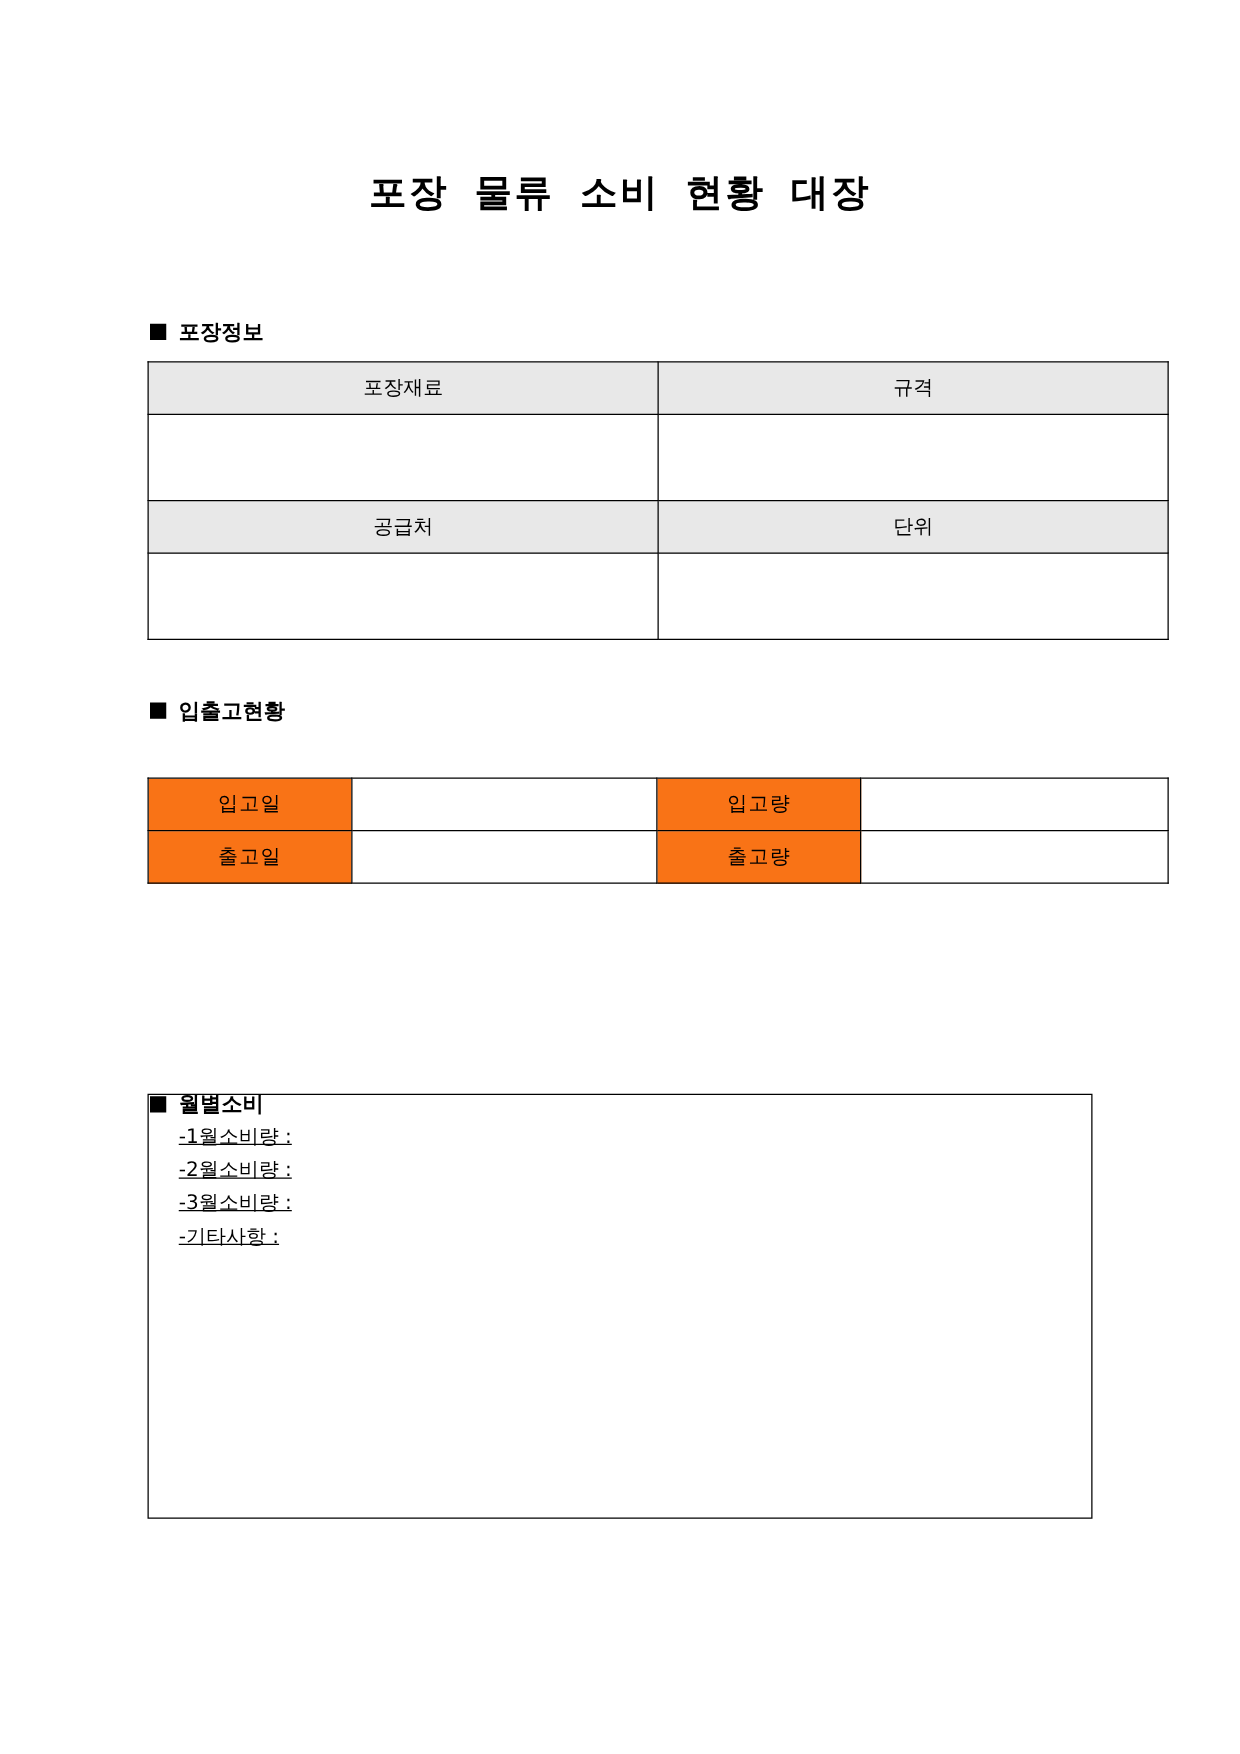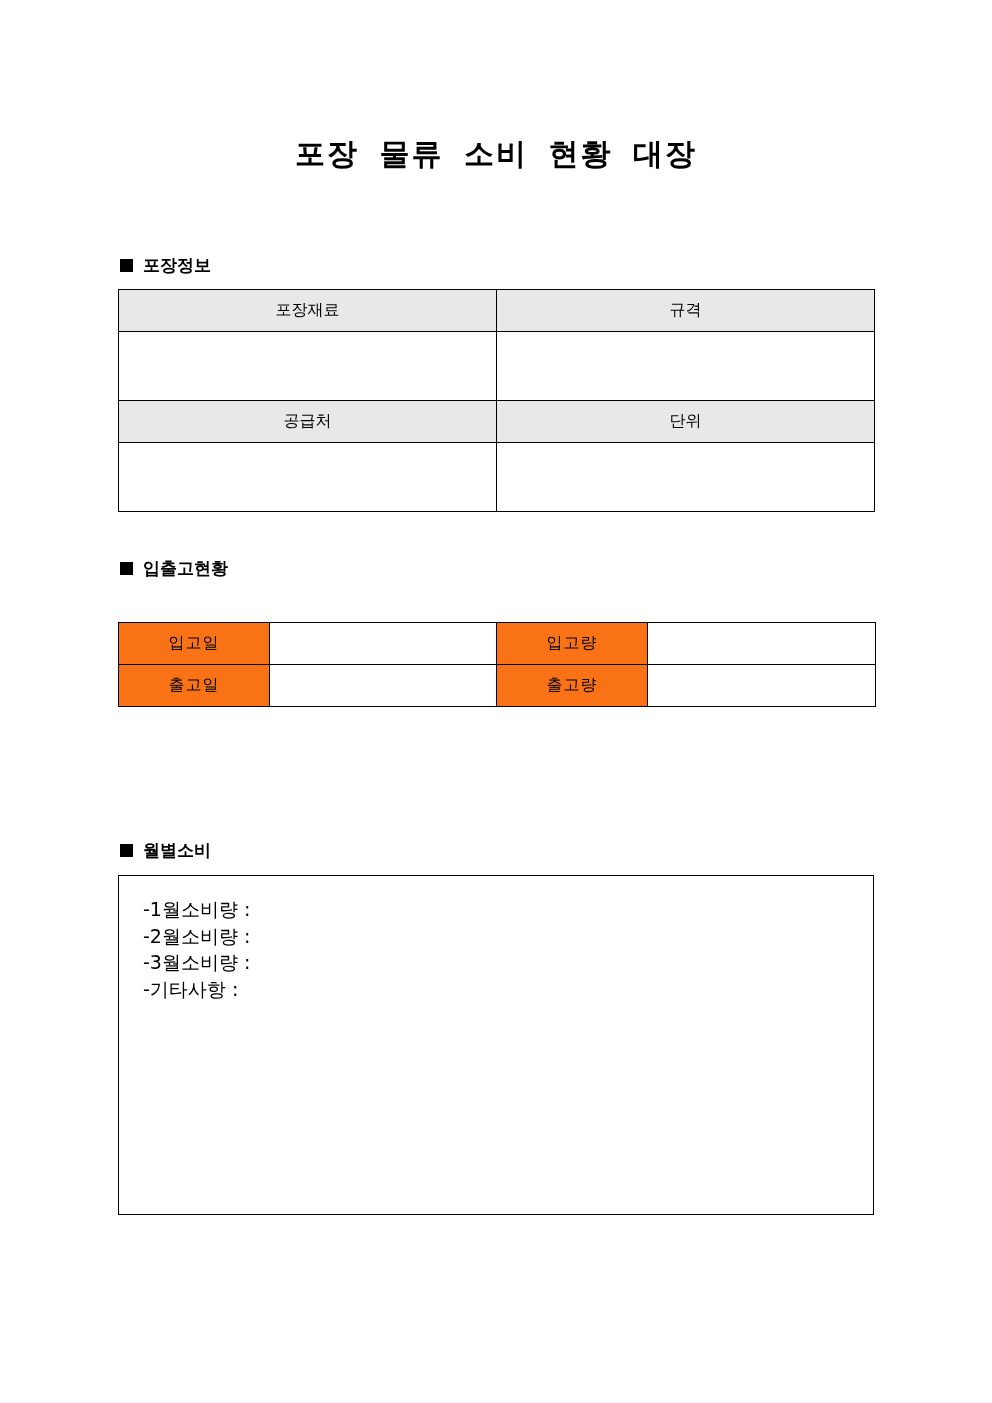--- a/index.html
+++ b/index.html
@@ -37,21 +37,21 @@
     }
     .section-heading .sq {
       display: inline-block;
       width: 13px;
       height: 13px;
       background: #000;
     }
     table {
       position: absolute;
       left: 118px;
-      width: 757px;
+      width: 817px;
       border-collapse: collapse;
       table-layout: fixed;
     }
     td {
       border: 1.5px solid #000;
       font-size: 16px;
       text-align: center;
       vertical-align: middle;
       padding: 0;
     }
@@ -71,22 +71,23 @@
       left: 118px;
       top: 875px;
       width: 754px;
       height: 338px;
       border: 1.5px solid #000;
     }
     .monthly-lines {
       position: absolute;
       left: 24px;
       top: 20px;
-      font-size: 19px;
+      font-size: 16px;
       line-height: 26.5px;
+      text-decoration: underline;
     }
     .monthly-line { white-space: pre; }
   </style>
 </head>
 <body>
 
 <div class="title">포장 물류 소비 현황 대장</div>
 
 <div class="section-heading" style="top:254px;font-family:Liberation Mono, monospace;">
   <span class="sq"></span>
@@ -139,21 +140,21 @@
   </tr>
   <tr class="r">
     <td class="hd2">출고일</td>
     <td></td>
     <td class="hd2">출고량</td>
     <td></td>
   </tr>
 </tbody>
   </table>
 
-<div class="section-heading" style="top:839px;">
+<div class="section-heading" style="top:872px;">
   <span class="sq"></span>
   <span>월별소비</span>
 </div>
 
 <div class="monthly-box">
   <div class="monthly-lines">
     <div class="monthly-line">-1월소비량 :</div>
     <div class="monthly-line">-2월소비량 :</div>
     <div class="monthly-line">-3월소비량 :</div>
     <div class="monthly-line">-기타사항 :</div>

